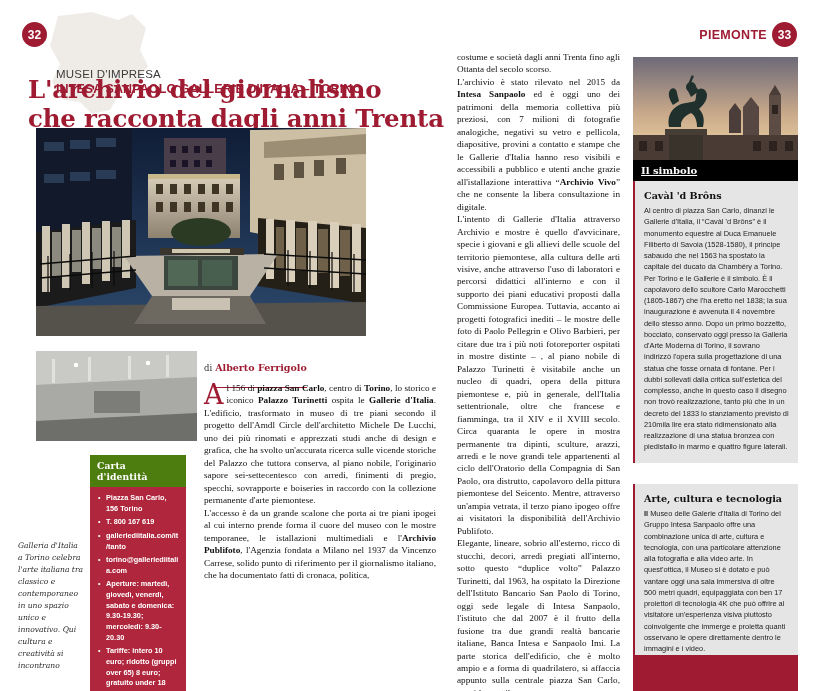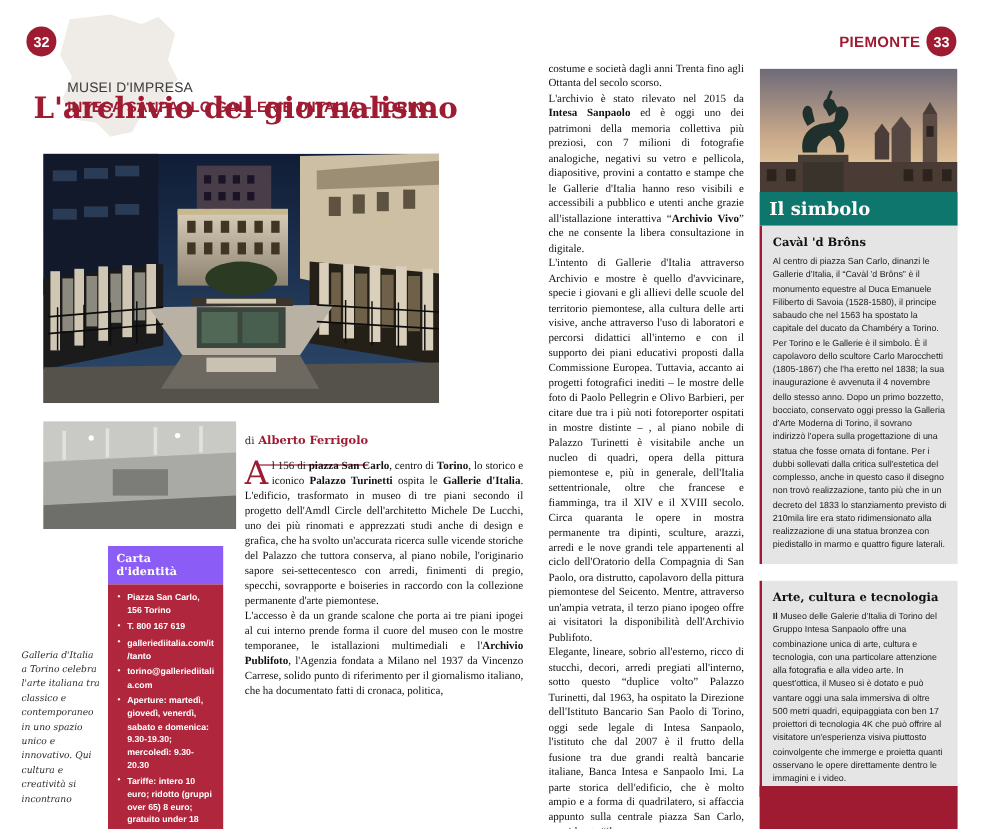--- a/index.html
+++ b/index.html
@@ -152,21 +152,21 @@
     font-weight: normal;
   }
 
   
   .ci-box {
     position: absolute;
     left: 90px; top: 455px;
     width: 96px;
   }
   .ci-head {
-    background: #8b5cf6;
+    background: #4d7c0f;
     color: #ffffff;
     font-family: "DejaVu Serif", serif;
     font-weight: bold;
     font-size: 9.2px;
     padding: 5px 7px 5px 7px;
     letter-spacing: .1px;
   }
   .ci-body {
     background: #b0273d;
     padding: 6px 7px 10px 7px;
@@ -208,27 +208,28 @@
     color: #2a2a2a;
   }
 
   
   .panel {
     position: absolute;
     width: 165px;
     left: 633px;
   }
   .panel-label {
-    background: #0f766e;
+    background: #000000;
     color: #ffffff;
     font-family: "DejaVu Serif", serif;
     font-weight: bold;
-    font-size: 15px;
+    font-size: 10px;
     padding: 5px 8px 5px 8px;
     position: relative;
+    text-decoration: underline;
   }
   .panel-label.with-notch::after {
     content: "";
     position: absolute;
     left: 14px;
     bottom: -7px;
     width: 0; height: 0;
     border-left: 8px solid transparent;
     border-right: 8px solid transparent;
     border-top: 7px solid #9e1b32;
@@ -280,20 +281,21 @@
 
   <div class="header-left">
     <div class="header-kicker">MUSEI D'IMPRESA</div>
     <div class="header-title">INTESA SANPAOLO GALLERIE D'ITALIA – TORINO</div>
   </div>
 
   <div class="header-right">PIEMONTE</div>
 
   <h1 class="headline">
     <span>L'archivio del giornalismo</span><br>
+    <span>che racconta dagli anni Trenta</span>
   </h1>
 
   <div class="photo photo-main">
     <svg width="330" height="208" viewBox="0 0 330 208" preserveAspectRatio="none">
       <defs>
         <linearGradient id="sky" x1="0" y1="0" x2="0" y2="1">
           <stop offset="0%" stop-color="#101d36"></stop>
           <stop offset="100%" stop-color="#2d4a6e"></stop>
         </linearGradient>
         <linearGradient id="stone" x1="0" y1="0" x2="0" y2="1">

